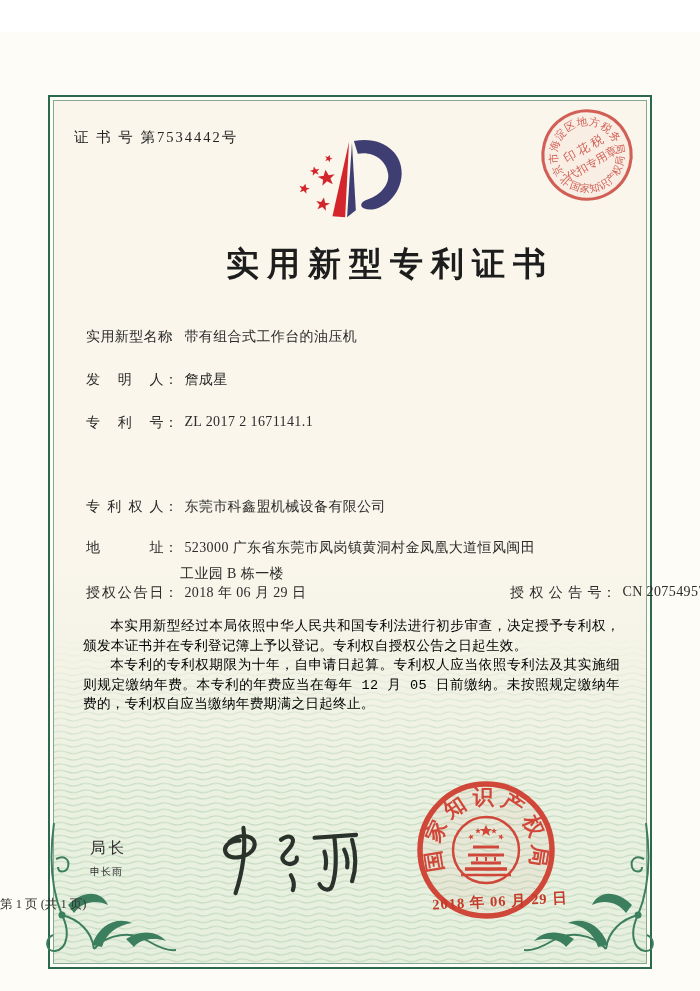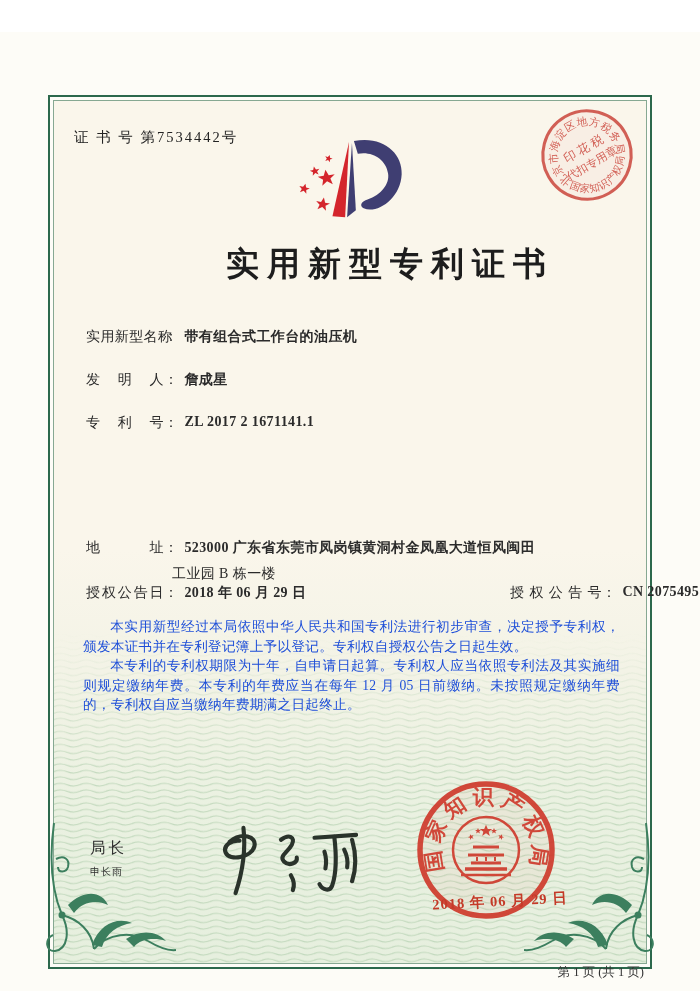--- a/index.html
+++ b/index.html
@@ -22,34 +22,34 @@
     mask-image:linear-gradient(180deg,transparent 0,#000 140px);opacity:.85;}
   .content{position:absolute;left:0;top:0;width:700px;height:991px;}
   .cert-no{position:absolute;left:74px;top:96px;font-size:14.5px;letter-spacing:2px;color:#232323;}
   .logo{position:absolute;left:272px;top:96px;}
   .tax-stamp{position:absolute;left:510px;top:46px;opacity:.88;}
   .title{position:absolute;left:0;top:210px;width:700px;margin:0;text-align:center;
     font-size:33px;font-weight:600;letter-spacing:8px;color:#1d1d1d;padding-left:40px;}
   .frow{position:absolute;left:86px;right:40px;font-size:14px;letter-spacing:.4px;white-space:nowrap;}
   .flabel{display:inline-block;width:78px;text-align:justify;text-align-last:justify;vertical-align:top;}
   .fcolon{display:inline-block;vertical-align:top;}
-  .fvalue{display:inline-block;margin-left:6px;vertical-align:top;font-weight:bold;}
-  .addr2{position:absolute;left:172px;top:533px;font-size:14px;letter-spacing:.4px;text-align:right;}
+  .fvalue{display:inline-block;margin-left:6px;vertical-align:top;}
+  .addr2{position:absolute;left:180px;top:533px;font-size:14px;letter-spacing:.4px;text-align:right;}
   .grant-no{position:absolute;left:424px;top:0;}
   .glabel{display:inline-block;width:92px;text-align:justify;text-align-last:justify;vertical-align:top;}
   .paras{position:absolute;left:83px;top:585px;width:537px;}
   .paras p{margin:0;font-size:13.6px;line-height:19.6px;letter-spacing:.3px;
-    text-indent:2em;text-align:justify;color:#1d4ed8;}
+    text-indent:2em;text-align:justify;color:#000000;font-family:Liberation Mono, monospace;}
   .officer-title{position:absolute;left:90px;top:806px;font-size:15.5px;letter-spacing:3px;}
   .officer-name{position:absolute;left:90px;top:833px;font-size:10px;letter-spacing:1px;}
   .signature{position:absolute;left:200px;top:788px;}
   .seal{position:absolute;left:391px;top:723px;opacity:.92;}
   .seal-date{position:absolute;left:420px;top:860px;width:160px;text-align:center;
     color:#c43a28;font-size:14.5px;font-weight:600;letter-spacing:1px;transform:rotate(-3deg);white-space:nowrap;}
-  .footer{position:absolute;left:0;top:932px;width:644px;text-align:right;font-size:12.5px;color:#333;}
+  .footer{position:absolute;left:0;top:864px;width:644px;text-align:left;font-size:12.5px;color:#333;}
   .corner-left{position:absolute;left:46px;top:787px;}
   .corner-right{position:absolute;left:524px;top:787px;transform:scaleX(-1);}
   svg text{font-family:"Liberation Serif","DejaVu Serif",serif;}
 </style>
 </head>
 <body>
 
 <div class="page">
 
   <div class="frame-outer"></div>
@@ -142,20 +142,23 @@
     <h1 class="title">实用新型专利证书</h1>
 
     <div class="frow" style="top:296px">
       <span class="flabel">实用新型名称</span><span class="fcolon">：</span><span class="fvalue">带有组合式工作台的油压机</span>
     </div>
     <div class="frow" style="top:339px">
       <span class="flabel">发明人</span><span class="fcolon">：</span><span class="fvalue">詹成星</span>
     </div>
     <div class="frow" style="top:382px">
       <span class="flabel">专利号</span><span class="fcolon">：</span><span class="fvalue">ZL 2017 2 1671141.1</span>
+    </div>
+    <div class="frow" style="top:466px">
+      <span class="flabel">专利权人</span><span class="fcolon">：</span><span class="fvalue">东莞市科鑫盟机械设备有限公司</span>
     </div>
     <div class="frow" style="top:507px">
       <span class="flabel">地址</span><span class="fcolon">：</span><span class="fvalue">523000 广东省东莞市凤岗镇黄洞村金凤凰大道恒风闽田</span>
     </div>
     <div class="addr2">工业园 B 栋一楼</div>
     <div class="frow" style="top:552px">
       <span class="flabel">授权公告日</span><span class="fcolon">：</span><span class="fvalue">2018 年 06 月 29 日</span>
       <span class="grant-no">
         <span class="glabel">授权公告号</span><span class="fcolon">：</span><span class="fvalue">CN 207549575 U</span>
       </span>

